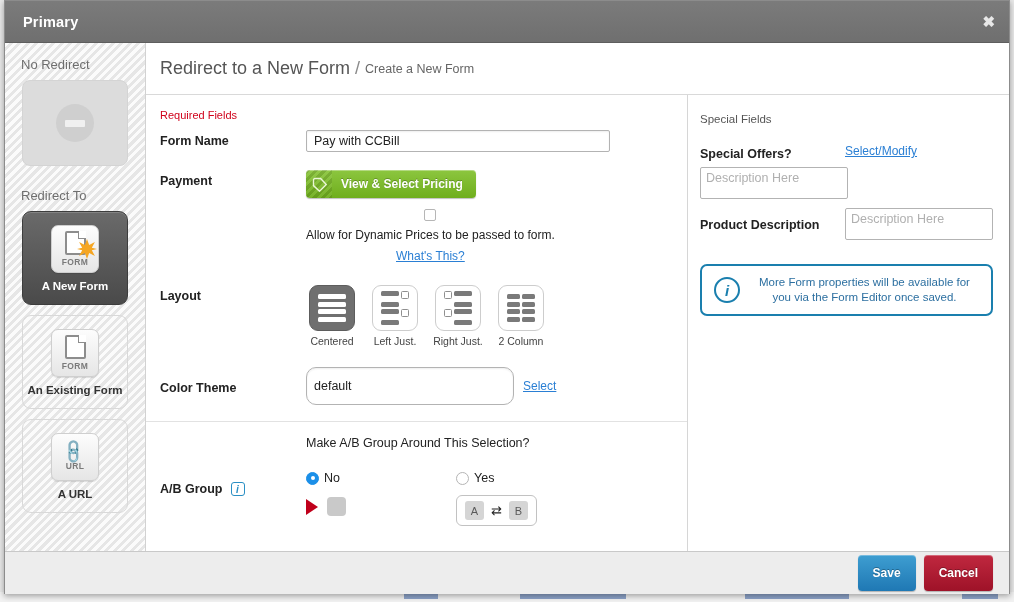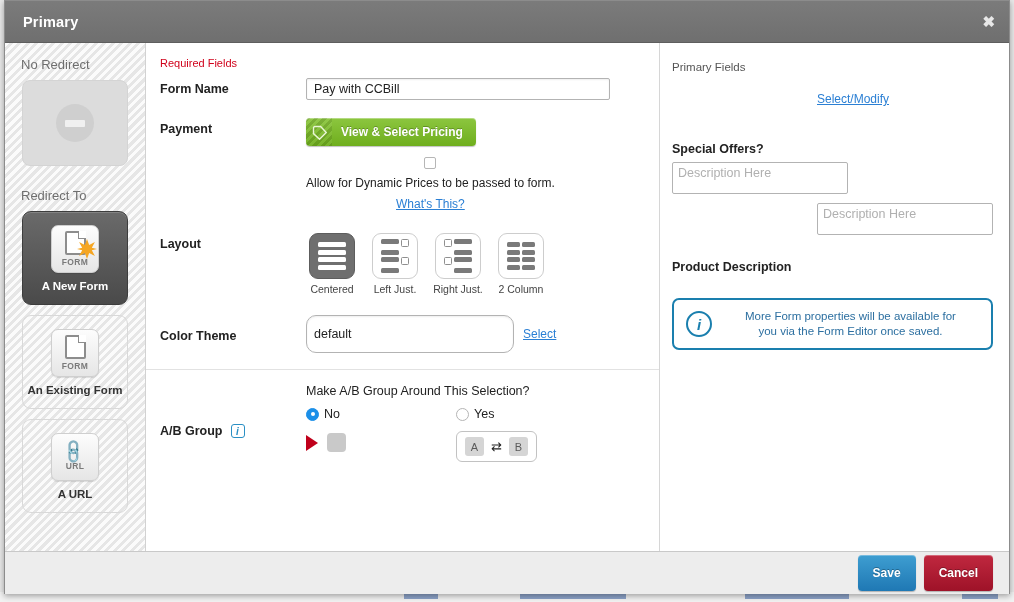--- a/index.html
+++ b/index.html
@@ -166,21 +166,21 @@
   
   .ab-wrap{display:flex;padding:14px 0 0 14px;}
   .ab-l{width:146px;display:flex;align-items:center;gap:8px;padding-top:16px;}
   .ab-l .t{font-size:12.5px;font-weight:bold;color:#222;}
   .info-ic{
     width:14px;height:14px;border:1.5px solid #2a8fc4;border-radius:3px;
     color:#2a8fc4;font-size:10px;font-weight:bold;font-style:italic;
     display:flex;align-items:center;justify-content:center;box-sizing:border-box;cursor:pointer;
   }
   .ab-q{font-size:12.5px;color:#222;}
-  .ab-opts{display:flex;margin-top:9px;}
+  .ab-opts{display:flex;margin-top:21px;}
   .ab-col{width:150px;}
   .rad-line{display:flex;align-items:center;gap:5px;}
   .radio{width:13px;height:13px;border-radius:50%;border:1px solid #b5b5b5;background:#fff;box-sizing:border-box;cursor:pointer;}
   .radio.on{background:#1b8fe8;border-color:#1b8fe8;display:flex;align-items:center;justify-content:center;}
   .radio.on:after{content:"";width:4px;height:4px;border-radius:50%;background:#fff;}
   .rad-line .rl{font-size:12.5px;color:#222;}
   .prev-no{display:flex;align-items:center;gap:9px;margin-top:12px;}
   .tri{width:0;height:0;border-style:solid;border-width:8px 0 8px 12px;border-color:transparent transparent transparent #c0001b;}
   .sq{width:19px;height:19px;border-radius:4px;background:#c9c9c9;}
   .ab-box{
@@ -189,23 +189,23 @@
   }
   .ab-k{
     width:19px;height:19px;border-radius:3px;background:#d5d5d5;color:#5a5a5a;
     font-size:11px;display:flex;align-items:center;justify-content:center;
   }
   .swapi{font-size:13px;color:#222;line-height:1;}
 
   
   .opt-h{font-size:11.5px;color:#555;}
   .orow{display:flex;align-items:flex-start;margin-top:14px;}
-  .orow .ol{width:145px;font-size:12.5px;font-weight:bold;color:#222;padding-top:3px;margin-top:47px;}
+  .orow .ol{width:145px;font-size:12.5px;font-weight:bold;color:#222;padding-top:3px;}
   .ta{
-    width:176px;height:32px;resize:none;box-sizing:border-box;
+    width:148px;height:32px;resize:none;box-sizing:border-box;
     font-family:"Liberation Sans",sans-serif;font-size:12.5px;color:#a21caf;
     border:1px solid #b3b3b3;border-radius:2px;padding:3px 5px;outline:none;background:#fff;
   }
   .ta::placeholder{color:#b0b0b0;}
   .note{
     margin-top:24px;border:2px solid #1a7fae;border-radius:7px;
     background:#fff;display:flex;align-items:center;gap:10px;padding:9px 12px;
   }
   .note .ic{
     min-width:26px;width:26px;height:26px;border-radius:50%;border:2px solid #1a7fae;
@@ -285,20 +285,25 @@
           <div class="chain">🔗</div>
           <div class="cap">URL</div>
         </div>
         <div class="tile-cap">A URL</div>
       </div>
     </div>
 
     <div class="main">
 
 
+      <div class="crumb">
+        <span class="b1">Redirect to a New Form</span>
+        <span class="sl">/</span>
+        <span class="b2">Create a New Form</span>
+      </div>
 
       <div class="panes">
 
         <div class="pane-l">
           <div class="req">Required Fields</div>
 
           <div class="frow">
             <div class="fl">Form Name</div>
             <input id="formname-input" class="inp" type="text" value="Pay with CCBill" style="">
           </div>
@@ -456,21 +461,21 @@
                     <span class="ab-k">B</span>
                   </div>
                 </div>
 
               </div>
             </div>
           </div>
         </div>
 
         <div class="pane-r">
-          <div class="opt-h">Primary Fields</div>
+          <div class="opt-h">Special Fields</div>
 
           <div class="orow" style="margin-top:19px;">
             <div class="ol">Special Offers?</div>
             <a class="lnk">Select/Modify</a>
           </div>
 
           <div class="orow" style="margin-top:6px;">
             <textarea class="ta" placeholder="Description Here" style=""></textarea>
           </div>
 

